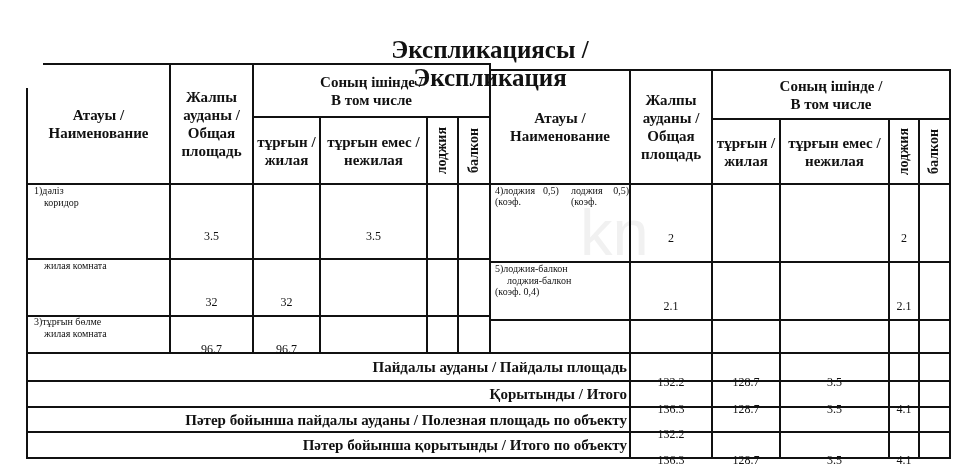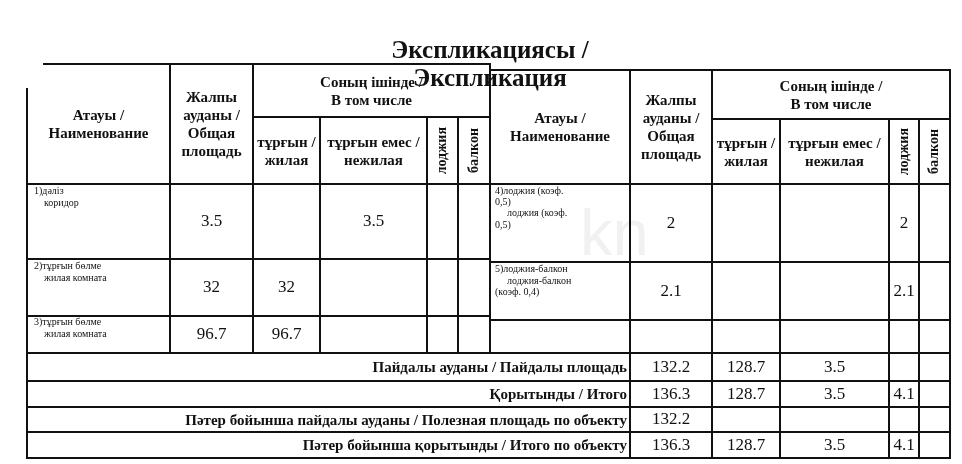--- a/index.html
+++ b/index.html
@@ -10,21 +10,21 @@
   .ln { position: absolute; background: #111; }
   .h { height: 2px; }
   .v { width: 2px; }
   .cell { position: absolute; display: flex; align-items: center; justify-content: center;
           text-align: center; font-size: 15px; line-height: 1.2; box-sizing: border-box; }
   .hdr { font-weight: bold; font-size: 15px; }
   .vert { writing-mode: vertical-rl; transform: rotate(180deg); font-weight: bold; font-size: 14px; }
   .name { justify-content: flex-start; text-align: left; padding-left: 6px; font-size: 10px; }
   .name span { display: block; }
   .sumlabel { justify-content: flex-end; font-weight: bold; font-size: 15px; padding-right: 2px; }
-  .num { font-size: 17px; }
+  .num { font-size: 12px; margin-top: 15px; }
   .wm { position: absolute; left: 580px; top: 195px; font-size: 65px; color: rgba(200,200,200,0.25);
         font-family: "Liberation Sans", sans-serif; }
 </style>
 </head>
 <body>
 
 <div class="title">Экспликациясы / Экспликация</div>
 
 <div class="wm">kn</div>
 
@@ -128,40 +128,39 @@
   <span>1)дәліз</span>
   <span style="padding-left:10px">коридор</span>
 </div>
 <div class="cell num" style="left:171px; top:185px; width:81px; height:73px;">3.5</div>
 <div class="cell num" style="left:254px; top:185px; width:65px; height:73px;"></div>
 <div class="cell num" style="left:321px; top:185px; width:105px; height:73px;">3.5</div>
 <div class="cell num" style="left:428px; top:185px; width:29px; height:73px;"></div>
 <div class="cell num" style="left:459px; top:185px; width:30px; height:73px;"></div>
 
 <div class="cell name" style="left:28px; top:260px; width:141px; height:55px; flex-direction:column; align-items:flex-start;">
-  <span>2)тұрғын бөлме</span>
   <span style="padding-left:10px">жилая комната</span>
 </div>
 <div class="cell num" style="left:171px; top:260px; width:81px; height:55px;">32</div>
 <div class="cell num" style="left:254px; top:260px; width:65px; height:55px;">32</div>
 <div class="cell num" style="left:321px; top:260px; width:105px; height:55px;"></div>
 <div class="cell num" style="left:428px; top:260px; width:29px; height:55px;"></div>
 <div class="cell num" style="left:459px; top:260px; width:30px; height:55px;"></div>
 
 <div class="cell name" style="left:28px; top:316px; width:141px; height:36px; flex-direction:column; align-items:flex-start; line-height:1.15;">
   <span>3)тұрғын бөлме</span>
   <span style="padding-left:10px">жилая комната</span>
 </div>
 <div class="cell num" style="left:171px; top:317px; width:81px; height:35px;">96.7</div>
 <div class="cell num" style="left:254px; top:317px; width:65px; height:35px;">96.7</div>
 <div class="cell num" style="left:321px; top:317px; width:105px; height:35px;"></div>
 <div class="cell num" style="left:428px; top:317px; width:29px; height:35px;"></div>
 <div class="cell num" style="left:459px; top:317px; width:30px; height:35px;"></div>
 
-<div class="cell name" style="left:491px; top:185px; width:138px; height:76px; flex-direction:column; align-items:flex-start; line-height:1.12; padding-left:4px;">
+<div class="cell name" style="left:491px; top:185px; width:138px; height:76px; flex-direction:row; align-items:flex-start; line-height:1.12; padding-left:4px;">
   <span>4)лоджия (коэф.</span>
   <span>0,5)</span>
   <span style="padding-left:12px">лоджия (коэф.</span>
   <span>0,5)</span>
 </div>
 <div class="cell num" style="left:631px; top:185px; width:80px; height:76px;">2</div>
 <div class="cell num" style="left:713px; top:185px; width:66px; height:76px;"></div>
 <div class="cell num" style="left:781px; top:185px; width:107px; height:76px;"></div>
 <div class="cell num" style="left:890px; top:185px; width:28px; height:76px;">2</div>
 <div class="cell num" style="left:920px; top:185px; width:29px; height:76px;"></div>

